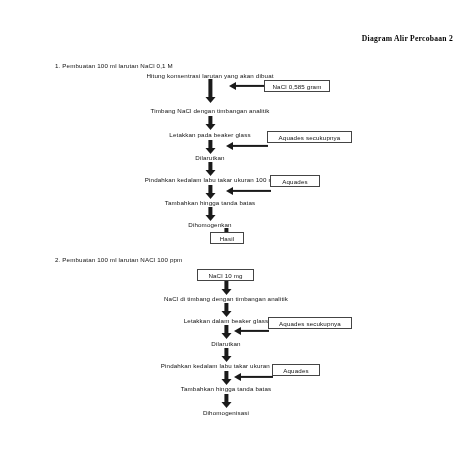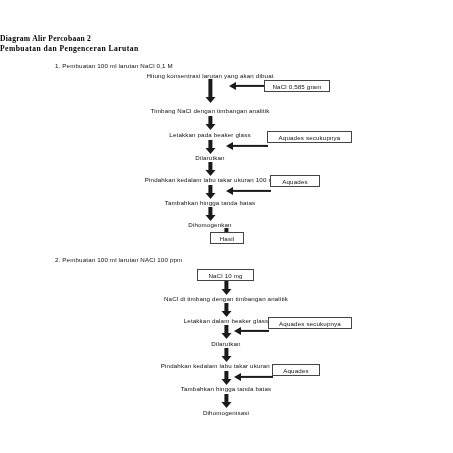--- a/index.html
+++ b/index.html
@@ -21,21 +21,21 @@
     position: absolute;
     inset: 0;
   }
 
   
   .title-block {
     position: absolute;
     top: 34px;
     left: 0;
     width: 453px;
-    text-align: left;
+    text-align: right;
     font-family: "Liberation Serif", serif;
     font-weight: bold;
     font-size: 7.6px;
     line-height: 9.6px;
     letter-spacing: 0.25px;
     color: #000;
   }
   .title-line2 { letter-spacing: 0.45px; }
 
   
@@ -126,21 +126,20 @@
     border-right: 7px solid #1a1a1a;
   }
 </style>
 </head>
 <body>
 
 <div class="page">
 
   <div class="title-block">
     <div class="title-line1">Diagram Alir Percobaan 2</div>
-    <div class="title-line2">Pembuatan  dan  Pengenceran Larutan</div>
   </div>
 
   <div id="sec1-heading" class="section-heading">1. Pembuatan 100 ml larutan NaCl 0,1 M</div>
 
   <div class="step" style="left:210px; top:72px;">Hitung konsentrasi larutan yang akan dibuat</div>
 
   <div class="arrow-down" style="left:210px; top:79px; height:24px;">
     <div class="shaft" style="height:18px;"></div>
     <div class="head" style="top:18px;"></div>
   </div>

